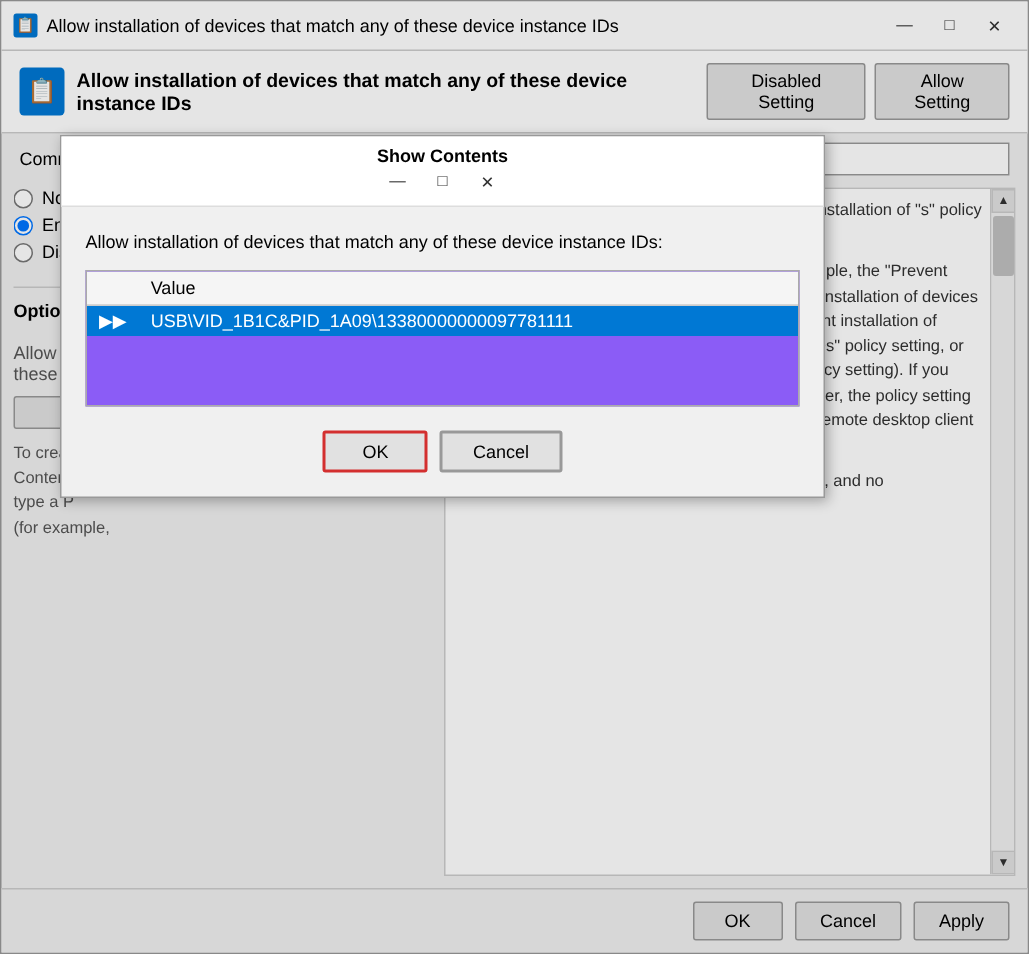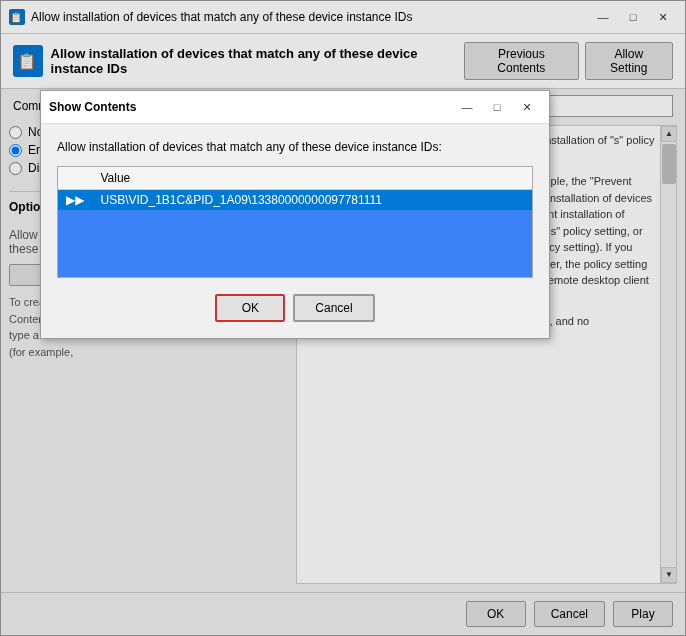--- a/index.html
+++ b/index.html
@@ -208,20 +208,21 @@
       flex-direction: column;
     }
 
     .dialog-title-bar {
       background: #fff;
       border-bottom: 1px solid #ddd;
       padding: 6px 8px;
       display: flex;
       align-items: center;
       justify-content: space-between;
+      flex-direction: column;
     }
 
     .dialog-title {
       font-size: 12px;
       font-weight: 600;
       color: #000;
     }
 
     .dialog-controls {
       display: flex;
@@ -248,23 +249,23 @@
       gap: 12px;
     }
 
     .dialog-description {
       font-size: 12px;
       color: #000;
     }
 
     .dialog-table {
       border: 1px solid #aaa;
-      background: #3b82f6;
+      background: #8b5cf6;
       width: 100%;
-      height: 112px;
+      height: 91px;
       overflow-y: auto;
       position: relative;
     }
 
     .dialog-table table {
       width: 100%;
       border-collapse: collapse;
     }
 
     .dialog-table th {
@@ -405,21 +406,21 @@
       <button class="title-bar-btn close">✕</button>
     </div>
   </div>
 
   <div class="policy-header">
     <div class="policy-header-left">
       <div class="policy-icon">📋</div>
       <span class="policy-title">Allow installation of devices that match any of these device instance IDs</span>
     </div>
     <div class="header-buttons">
-      <button class="header-btn">Previous Contents</button>
+      <button class="header-btn">Disabled Setting</button>
       <button class="header-btn">Allow Setting</button>
     </div>
   </div>
 
   <div style="display:flex; align-items:center; gap:6px; padding: 6px 12px 0;">
     <span>Comment:</span>
     <input type="text" class="comment-input" style="flex: 1 1 0%; height: 22px; border: 1px solid rgb(153, 153, 153);">
   </div>
 
   <div class="two-col-layout">
@@ -474,21 +475,21 @@
           <div class="scroll-thumb"></div>
         </div>
         <div class="scroll-arrow">▼</div>
       </div>
     </div>
   </div>
 
   <div class="bottom-bar">
     <button class="bottom-btn">OK</button>
     <button class="bottom-btn">Cancel</button>
-    <button class="bottom-btn">Play</button>
+    <button class="bottom-btn">Apply</button>
   </div>
 
 </div>
 
 <div class="dialog-overlay">
   <div class="dialog">
 
     <div class="dialog-title-bar">
       <span class="dialog-title">Show Contents</span>
       <div class="dialog-controls">

